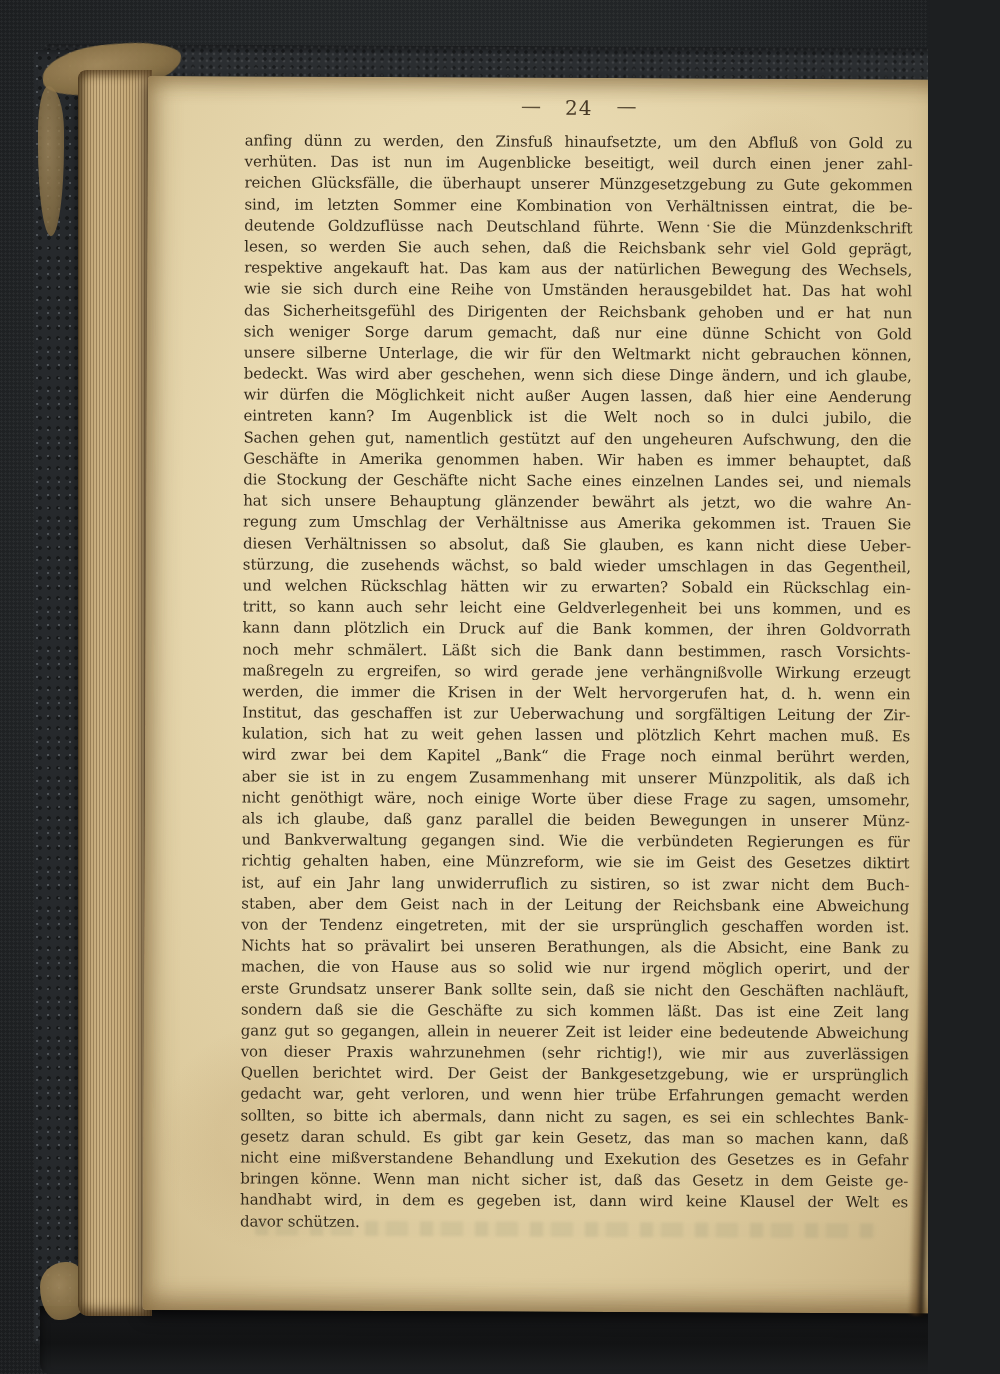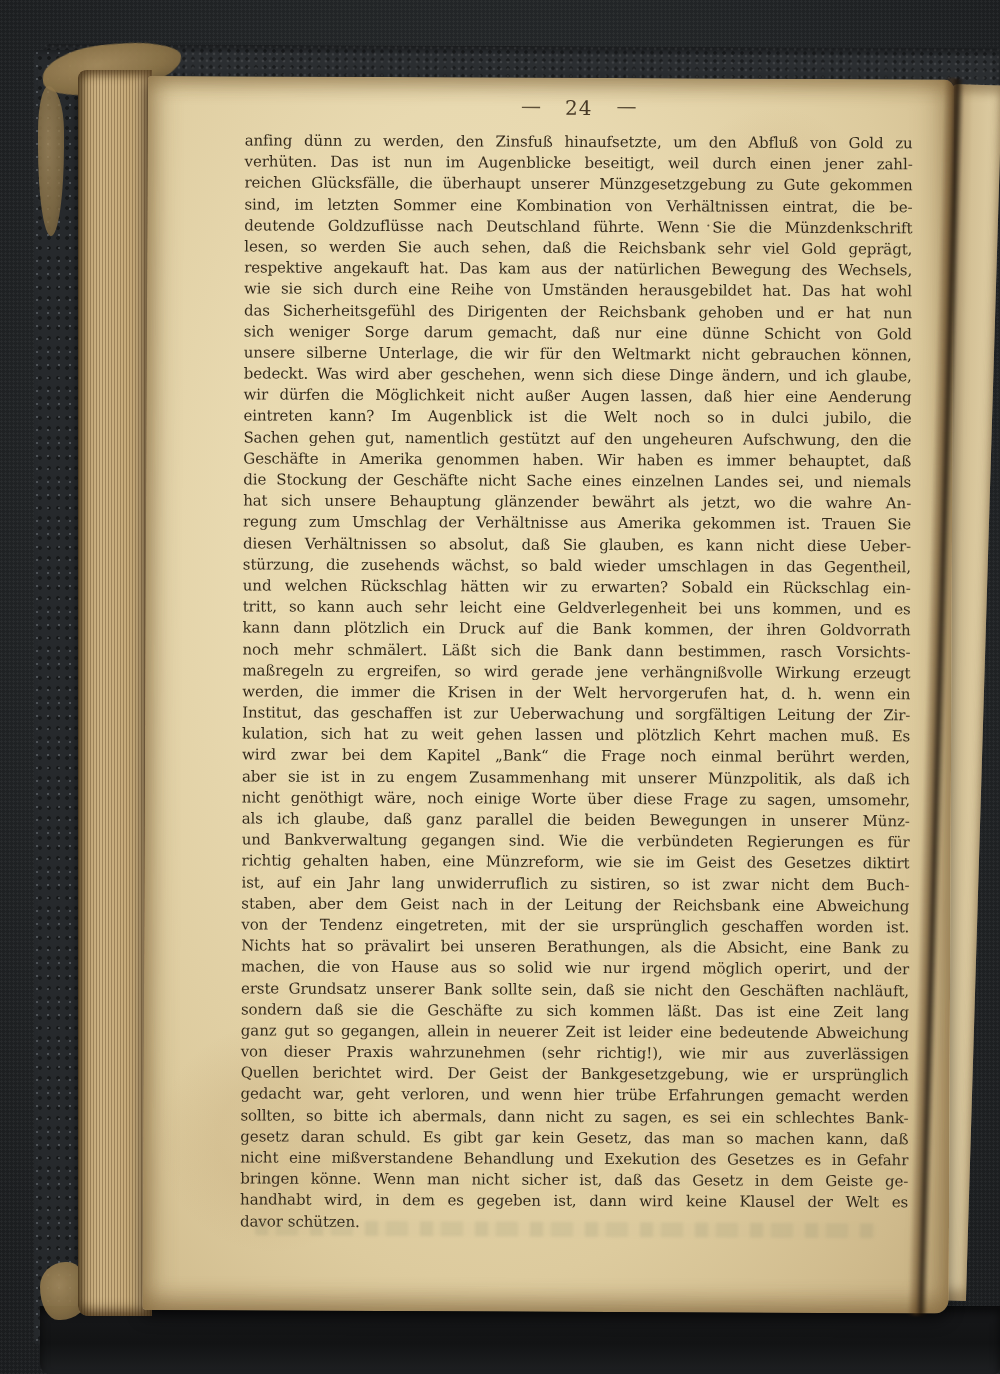--- a/index.html
+++ b/index.html
@@ -1,18 +1,18 @@
 <!DOCTYPE html>
 <html><head>
 <meta charset="utf-8">
 <style>
   html,body{margin:0;padding:0;}
   body{width:1000px;height:1374px;overflow:hidden;font-family:"DejaVu Serif", serif;background:#1d1f21;}
 
-  .scene{position:absolute;left:0;top:0;width:1000px;height:1374px;overflow:hidden;
+  .scene{position:absolute;left:0;top:0;width:928px;height:1374px;overflow:hidden;
     background:
       radial-gradient(circle at 1.5px 1.5px, rgba(255,255,255,0.04) 1px, transparent 1.3px),
       radial-gradient(ellipse at 50% 42%, #282b2e 0%, #222527 55%, #1a1c1e 100%);
     background-size:4px 4px, 100% 100%;}
 
   
   .cover-top{position:absolute;left:44px;top:44px;width:956px;height:46px;z-index:2;
     transform:rotate(0.25deg);transform-origin:left top;border-radius:5px 3px 0 0;
     background-color:#2b2e31;
     background-image:

